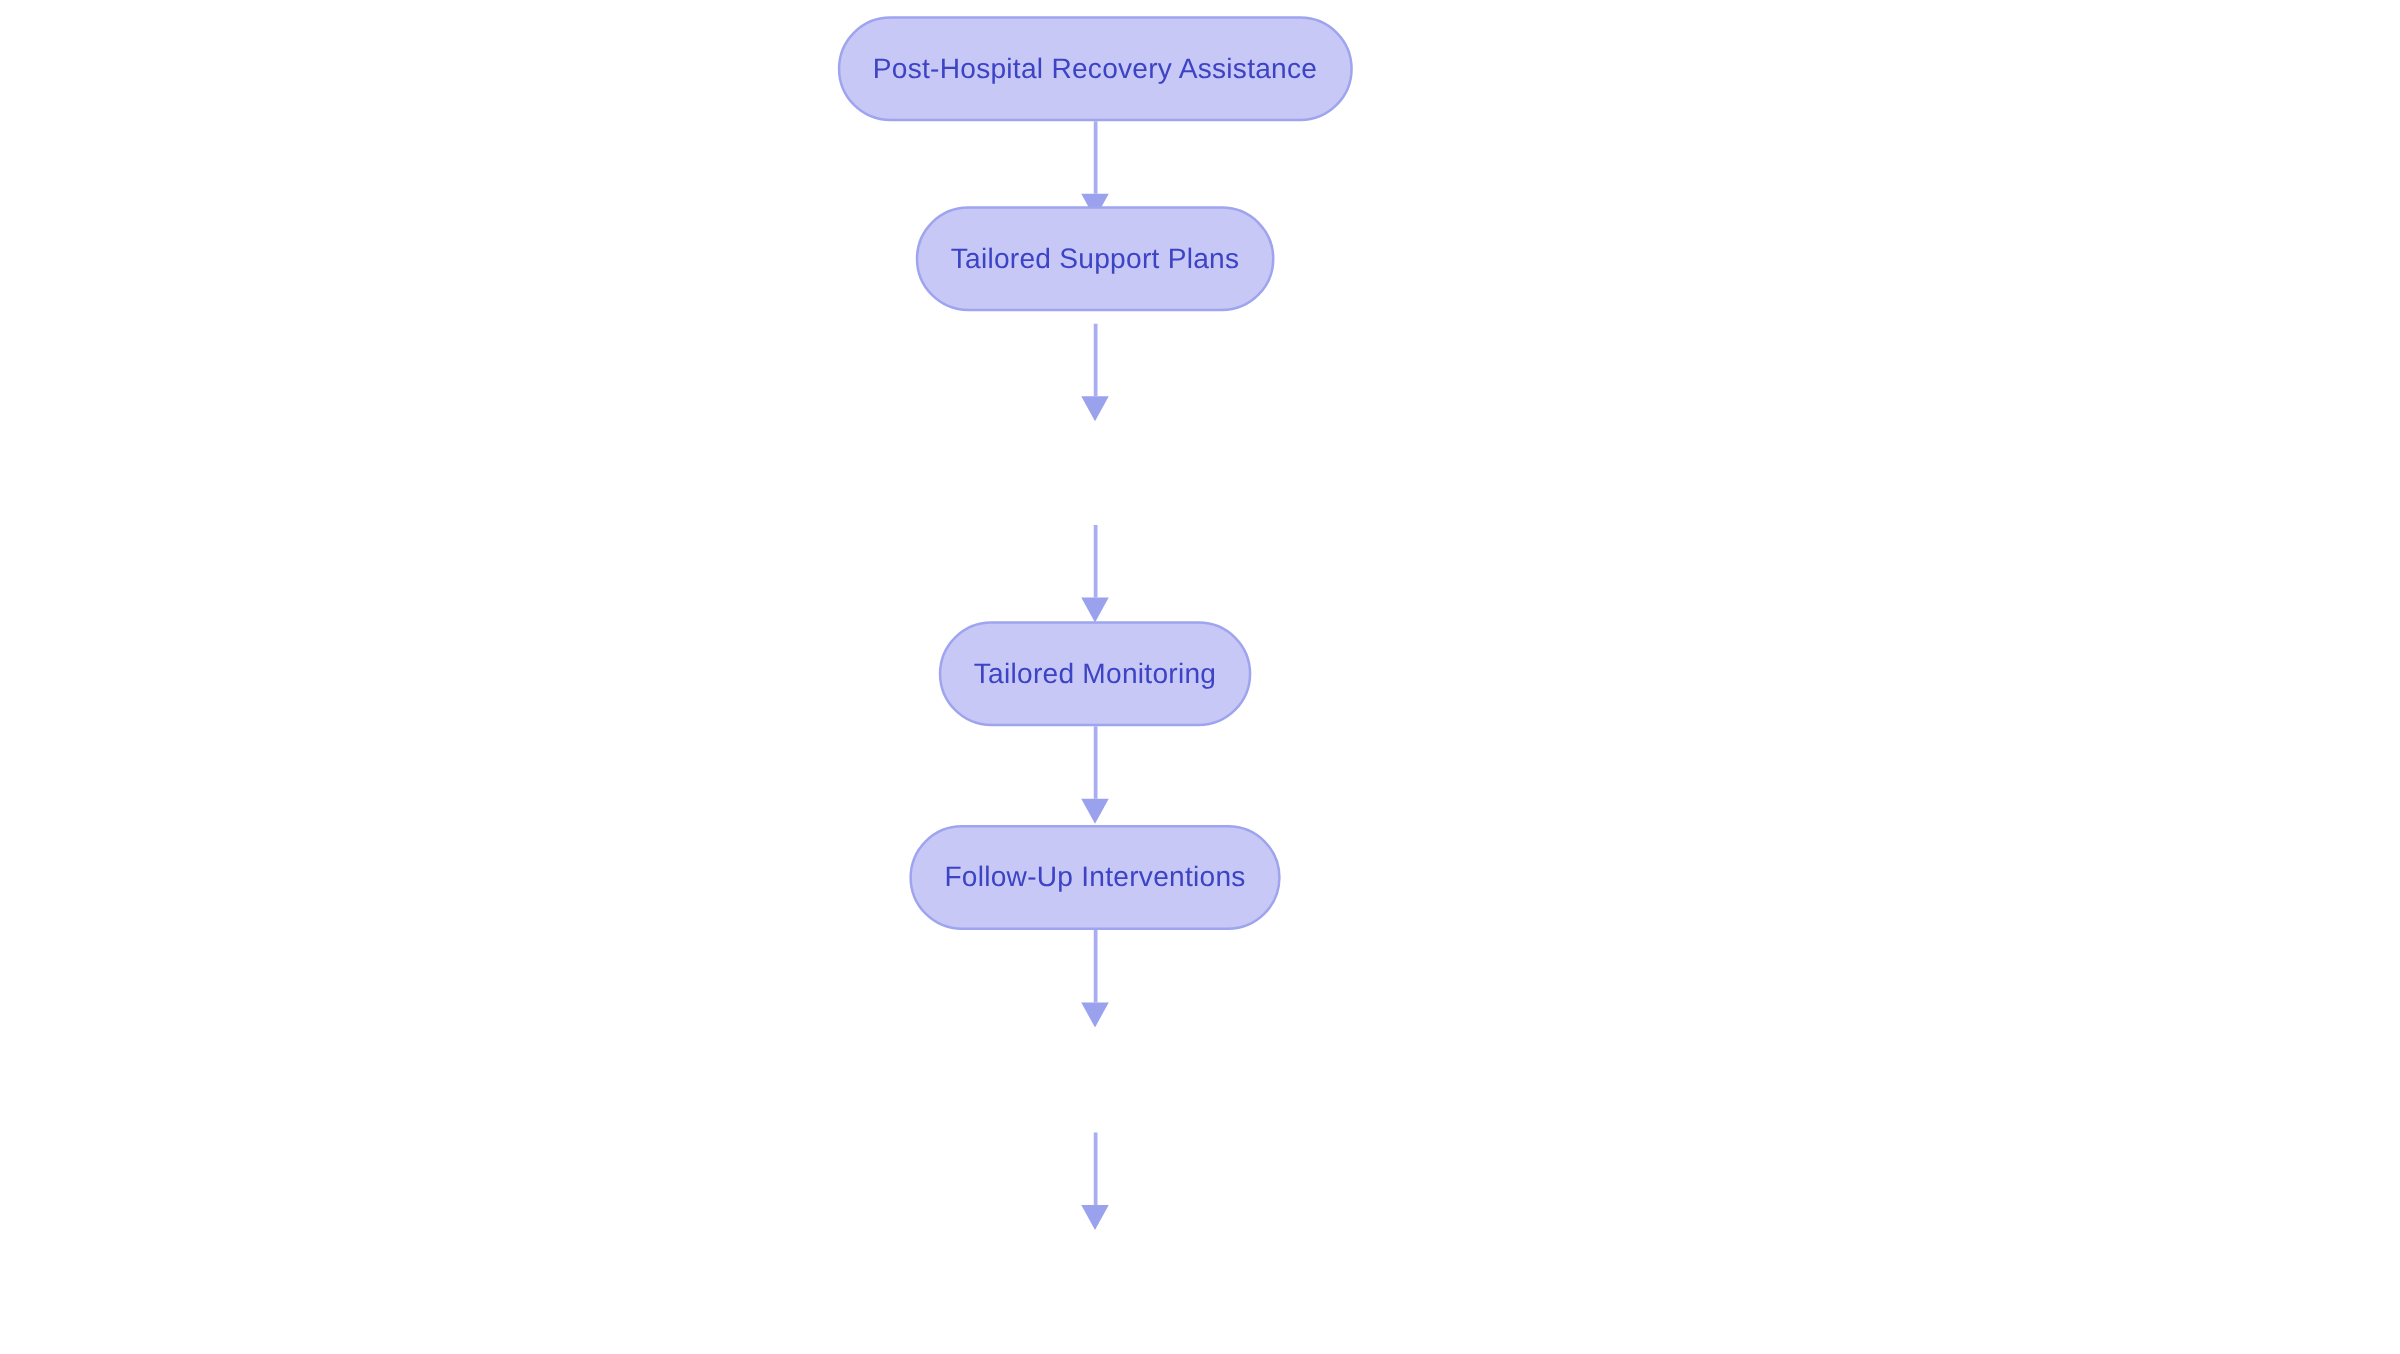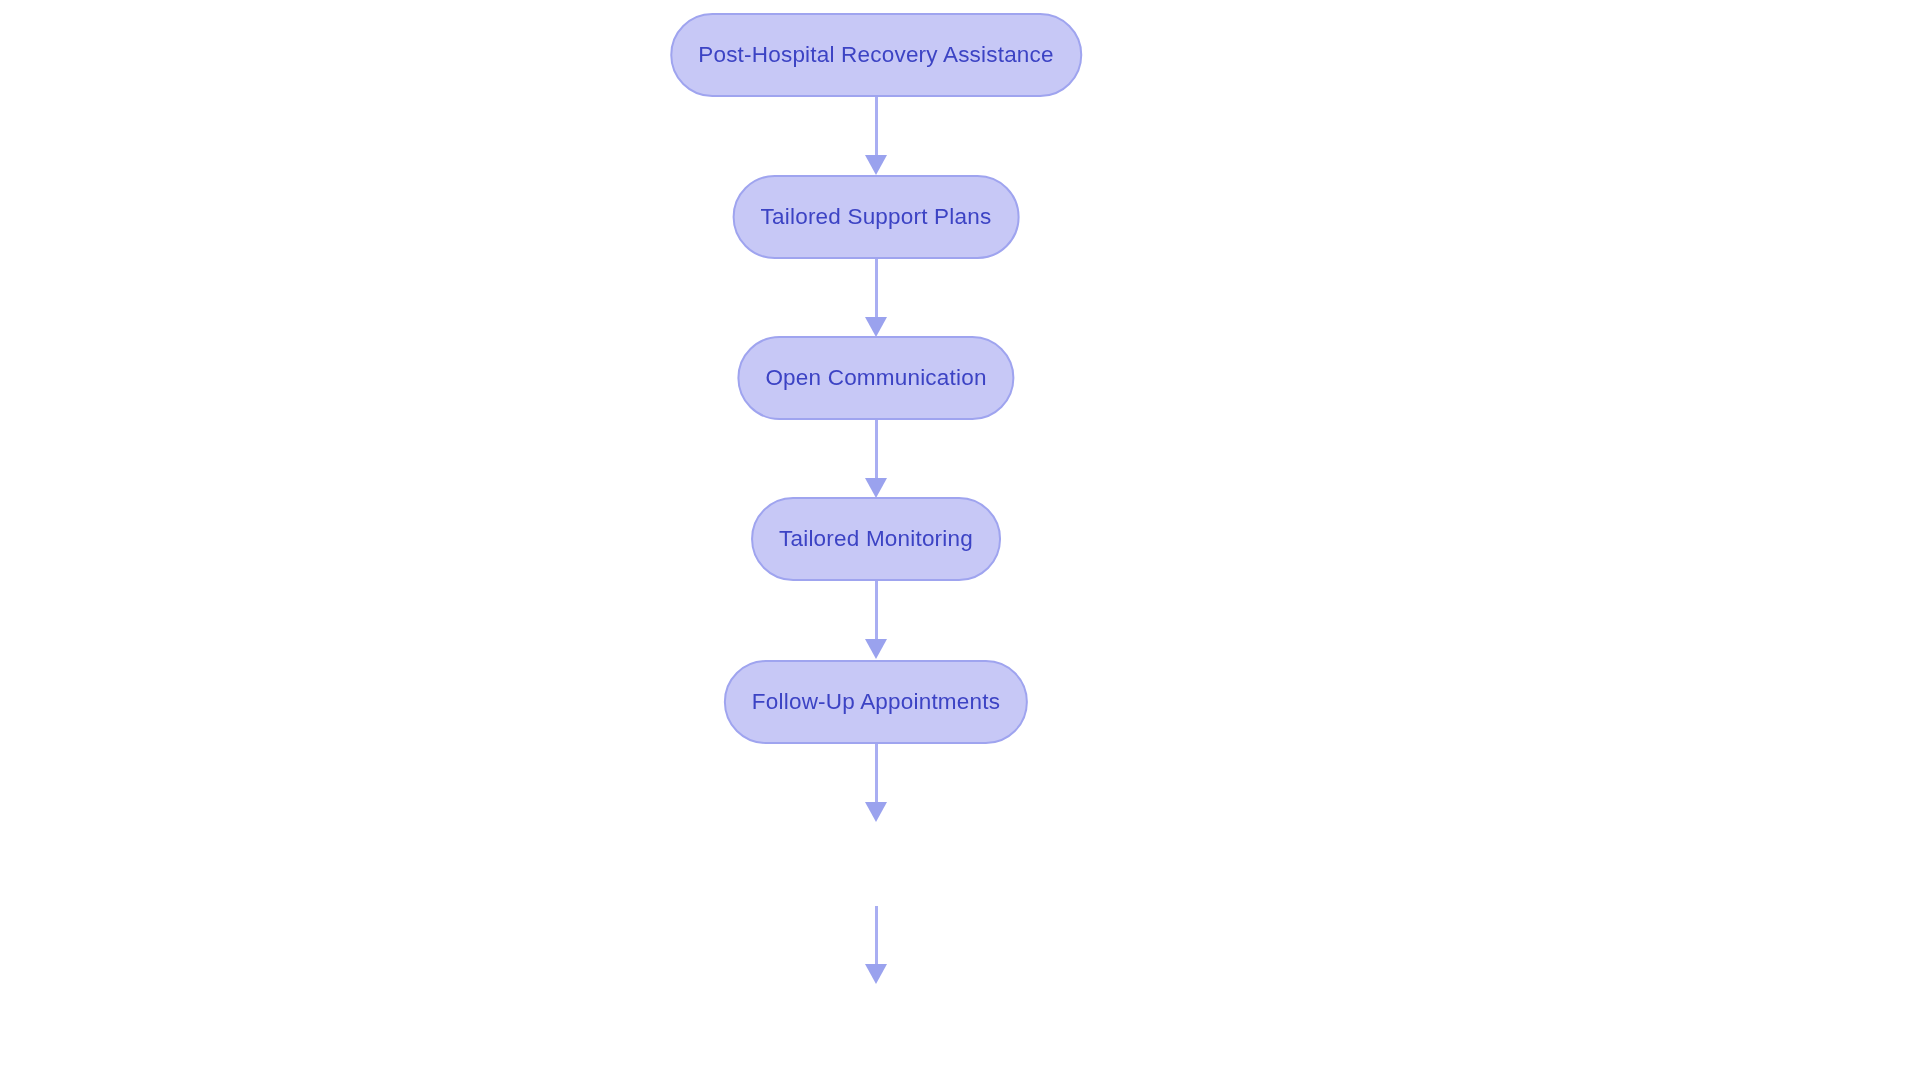--- a/index.html
+++ b/index.html
@@ -36,21 +36,21 @@
     white-space: nowrap;
     background: var(--node-fill);
     border: 2px solid var(--node-border);
     border-radius: 42px;
     color: var(--node-text);
     font-size: 22.5px;
     font-weight: 400;
     letter-spacing: 0.2px;
   }
   .n1 { top: 13px; }
-  .n2 { top: 175px; }
+  .n2 { top: 165px; }
   .n3 { top: 336px; }
   .n4 { top: 497px; }
   .n5 { top: 660px; }
   .n6 { top: 822px; }
   .n7 { top: 983px; }
 
   .arrow {
     position: absolute;
     left: 50%;
     width: 22px;
@@ -99,40 +99,37 @@
 
   <div class="node n2">
     <span>Tailored Support Plans</span>
   </div>
 
   <div class="arrow a2">
     <div class="line"></div>
     <div class="head"></div>
   </div>
 
-  <div class="node n3">
-    <span>Open Communication</span>
-  </div>
 
   <div class="arrow a3">
     <div class="line"></div>
     <div class="head"></div>
   </div>
 
   <div class="node n4">
     <span>Tailored Monitoring</span>
   </div>
 
   <div class="arrow a4">
     <div class="line"></div>
     <div class="head"></div>
   </div>
 
   <div class="node n5">
-    <span>Follow-Up Appointments</span>
+    <span>Follow-Up Interventions</span>
   </div>
 
   <div class="arrow a5">
     <div class="line"></div>
     <div class="head"></div>
   </div>
 
 
   <div class="arrow a6">
     <div class="line"></div>

